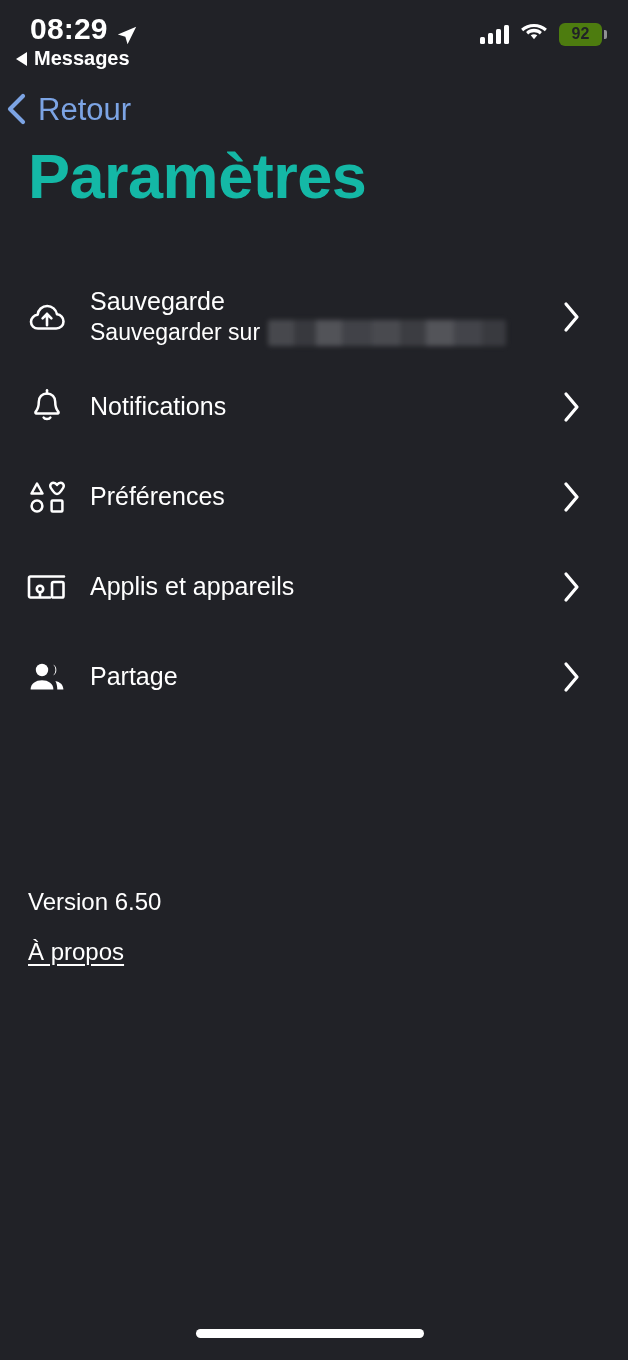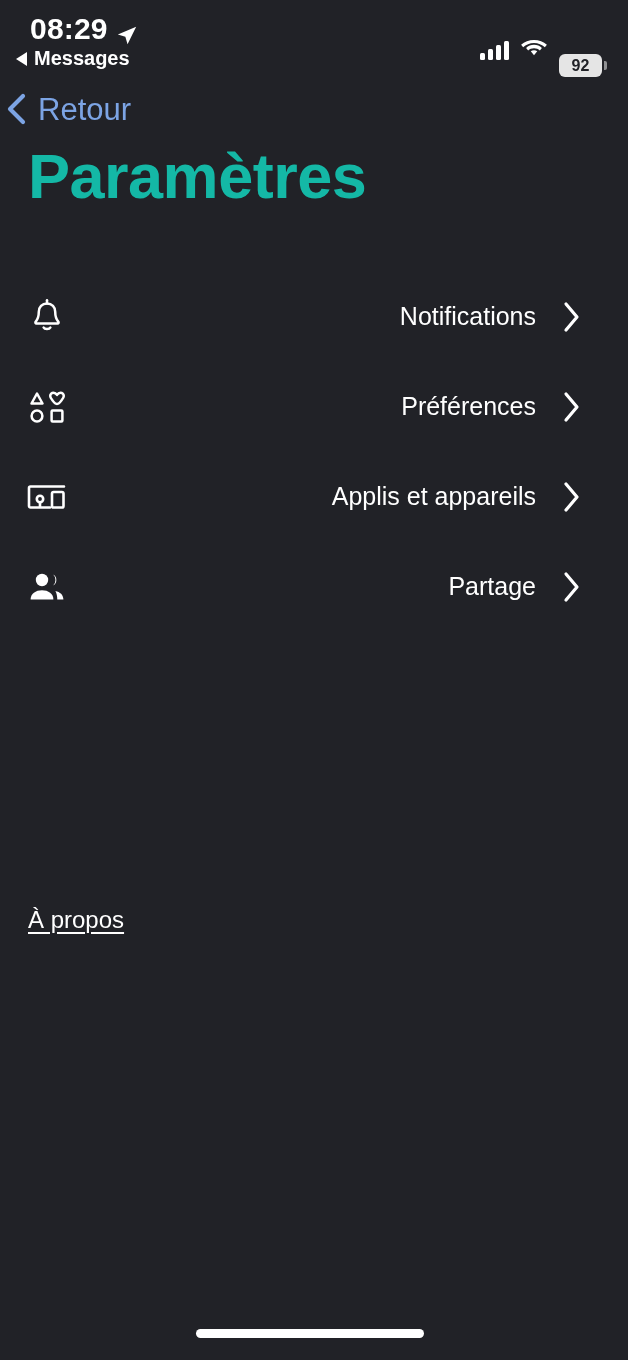--- a/index.html
+++ b/index.html
@@ -11,21 +11,20 @@
     font-family: "Liberation Sans", sans-serif;
     overflow: hidden;
   }
 
   .phone {
     position: relative;
     width: 620px;
     height: 1360px;
     background: #212227;
     color: #ffffff;
-    text-align: right;
   }
 
   
   .statusbar {
     position: absolute;
     top: 0; left: 0; right: 0;
     height: 86px;
   }
   .sb-time {
     position: absolute;
@@ -70,25 +69,24 @@
   .bars i { display:block; width: 5px; background: #ffffff; border-radius: 1.5px; }
   .bars i:nth-child(1){ height: 7px; }
   .bars i:nth-child(2){ height: 11px; }
   .bars i:nth-child(3){ height: 15px; }
   .bars i:nth-child(4){ height: 19px; }
 
   .battery {
     position: relative;
     width: 43px; height: 23px;
     border-radius: 6px;
-    background: #e5e5e5;
+    background: #4d7c0f;
     display: flex;
     align-items: center;
     justify-content: center;
-    margin-top: 32px;
   }
   .battery span {
     font-size: 16px;
     font-weight: bold;
     color: #212227;
     line-height: 1;
   }
   .battery::after {
     content: "";
     position: absolute;
@@ -269,20 +267,40 @@
         <polyline points="17,4 4,17 17,30" fill="none" stroke="#7CA4E4" stroke-width="4.2" stroke-linecap="round" stroke-linejoin="round"></polyline>
       </svg>
     </span>
     <span class="lbl">Retour</span>
   </div>
 
   <div class="page-title">Paramètres</div>
 
   <div class="list">
 
+    <div class="row">
+      <span class="icon-wrap">
+        <svg viewBox="0 0 40 32" width="40" height="32">
+          <path d="M11 27.5h18.2c4.3 0 7.3-3.2 7.3-7.1 0-3.7-2.8-6.8-6.5-7.1C29.1 8.6 25.1 5 20.2 5c-5 0-9.1 3.8-9.5 8.7C7 14.1 4 17.2 4 20.8c0 3.8 3 6.7 7 6.7z" fill="none" stroke="#ffffff" stroke-width="2.6" stroke-linejoin="round"></path>
+          <path d="M20 24.2 V13.4 M20 12.8 l-4.4 4.6 M20 12.8 l4.4 4.6" fill="none" stroke="#ffffff" stroke-width="2.6" stroke-linecap="round" stroke-linejoin="round"></path>
+        </svg>
+      </span>
+      <span class="texts">
+        <span class="title">Sauvegarde</span>
+        <span class="sub">
+          <span>Sauvegarder sur</span>
+          <span class="redacted"></span>
+        </span>
+      </span>
+      <span class="chev">
+        <svg viewBox="0 0 20 34" width="20" height="34">
+          <polyline points="5,4 16,17 5,30" fill="none" stroke="#ffffff" stroke-width="3.2" stroke-linecap="round" stroke-linejoin="round"></polyline>
+        </svg>
+      </span>
+    </div>
 
     <div class="row">
       <span class="icon-wrap">
         <svg viewBox="0 0 36 38" width="36" height="38">
           <path d="M18 5.5c-5 0-8.2 3.6-8.2 8.2 0 6.3-1.4 8-3.2 10.2-.5.6-.1 1.6.8 1.6h21.2c.9 0 1.3-1 .8-1.6-1.8-2.2-3.2-3.9-3.2-10.2 0-4.6-3.2-8.2-8.2-8.2z" fill="none" stroke="#ffffff" stroke-width="2.5" stroke-linejoin="round"></path>
           <path d="M18 5.5 V2.2" stroke="#ffffff" stroke-width="2.5" stroke-linecap="round"></path>
           <path d="M14.6 29.5 c1 2 5.8 2 6.8 0" fill="none" stroke="#ffffff" stroke-width="2.5" stroke-linecap="round"></path>
         </svg>
       </span>
       <span class="texts">
@@ -349,18 +367,19 @@
         <svg viewBox="0 0 20 34" width="20" height="34">
           <polyline points="5,4 16,17 5,30" fill="none" stroke="#ffffff" stroke-width="3.2" stroke-linecap="round" stroke-linejoin="round"></polyline>
         </svg>
       </span>
     </div>
 
 
   </div>
 
   <div class="footer">
+    <div class="version">Version 6.50</div>
     <div class="about">À propos</div>
   </div>
 
   <div class="home-indicator"></div>
 
 </div>
 
 </body></html>

